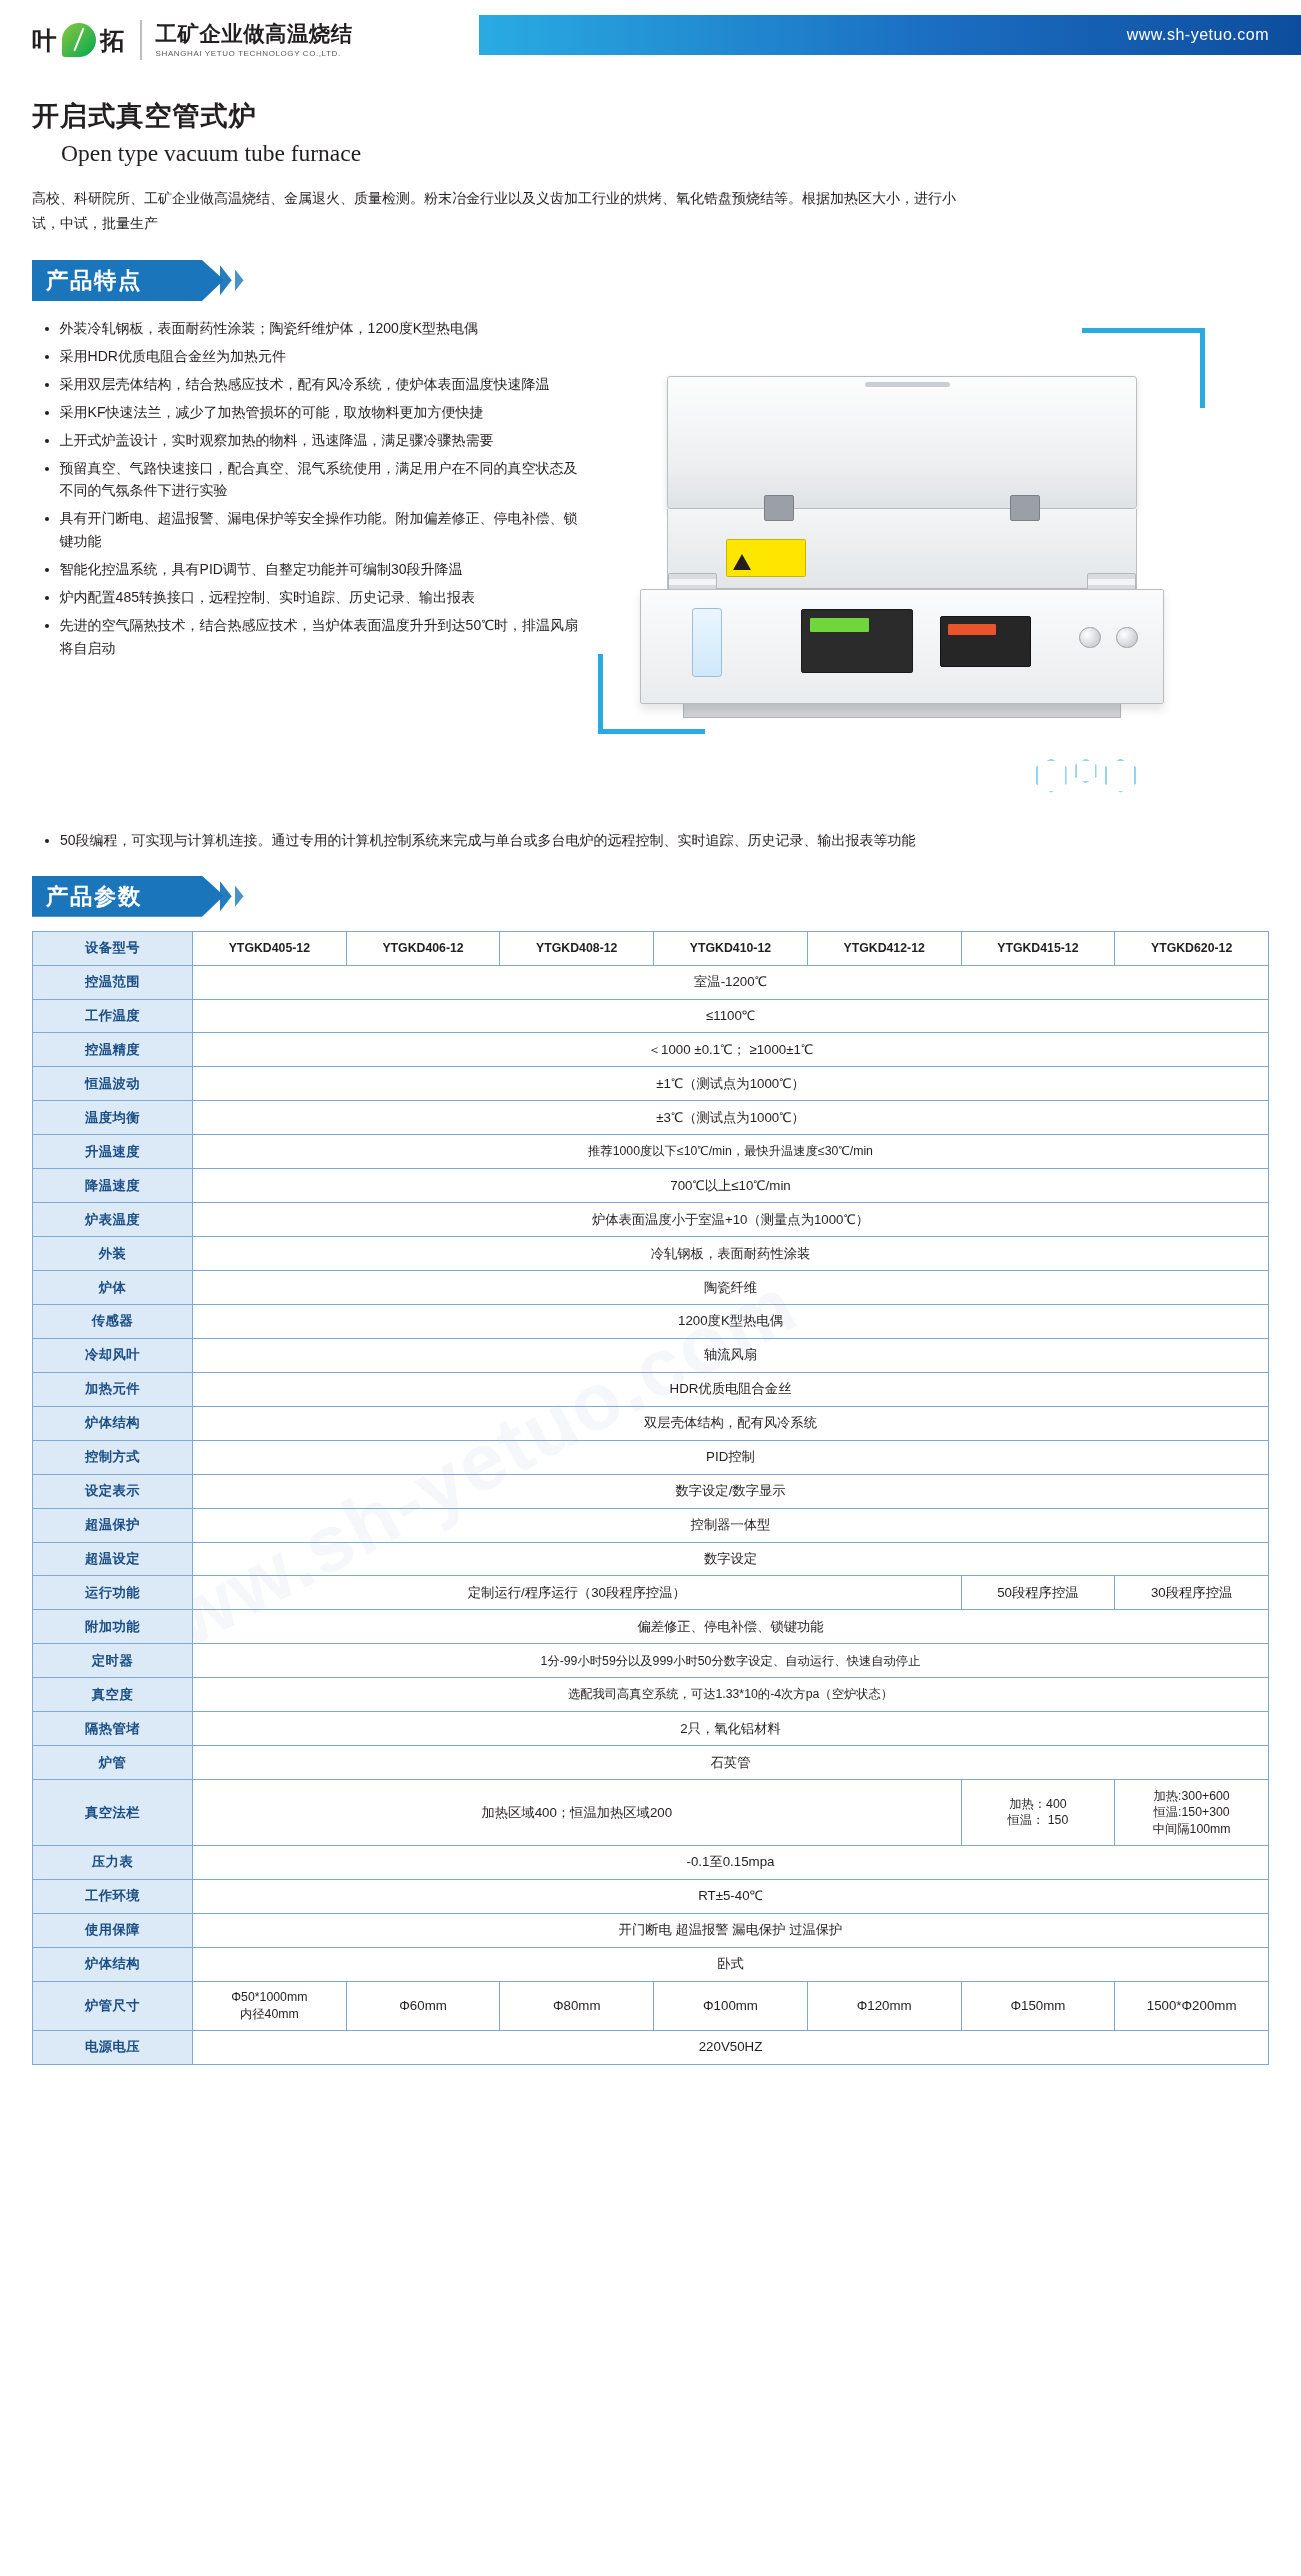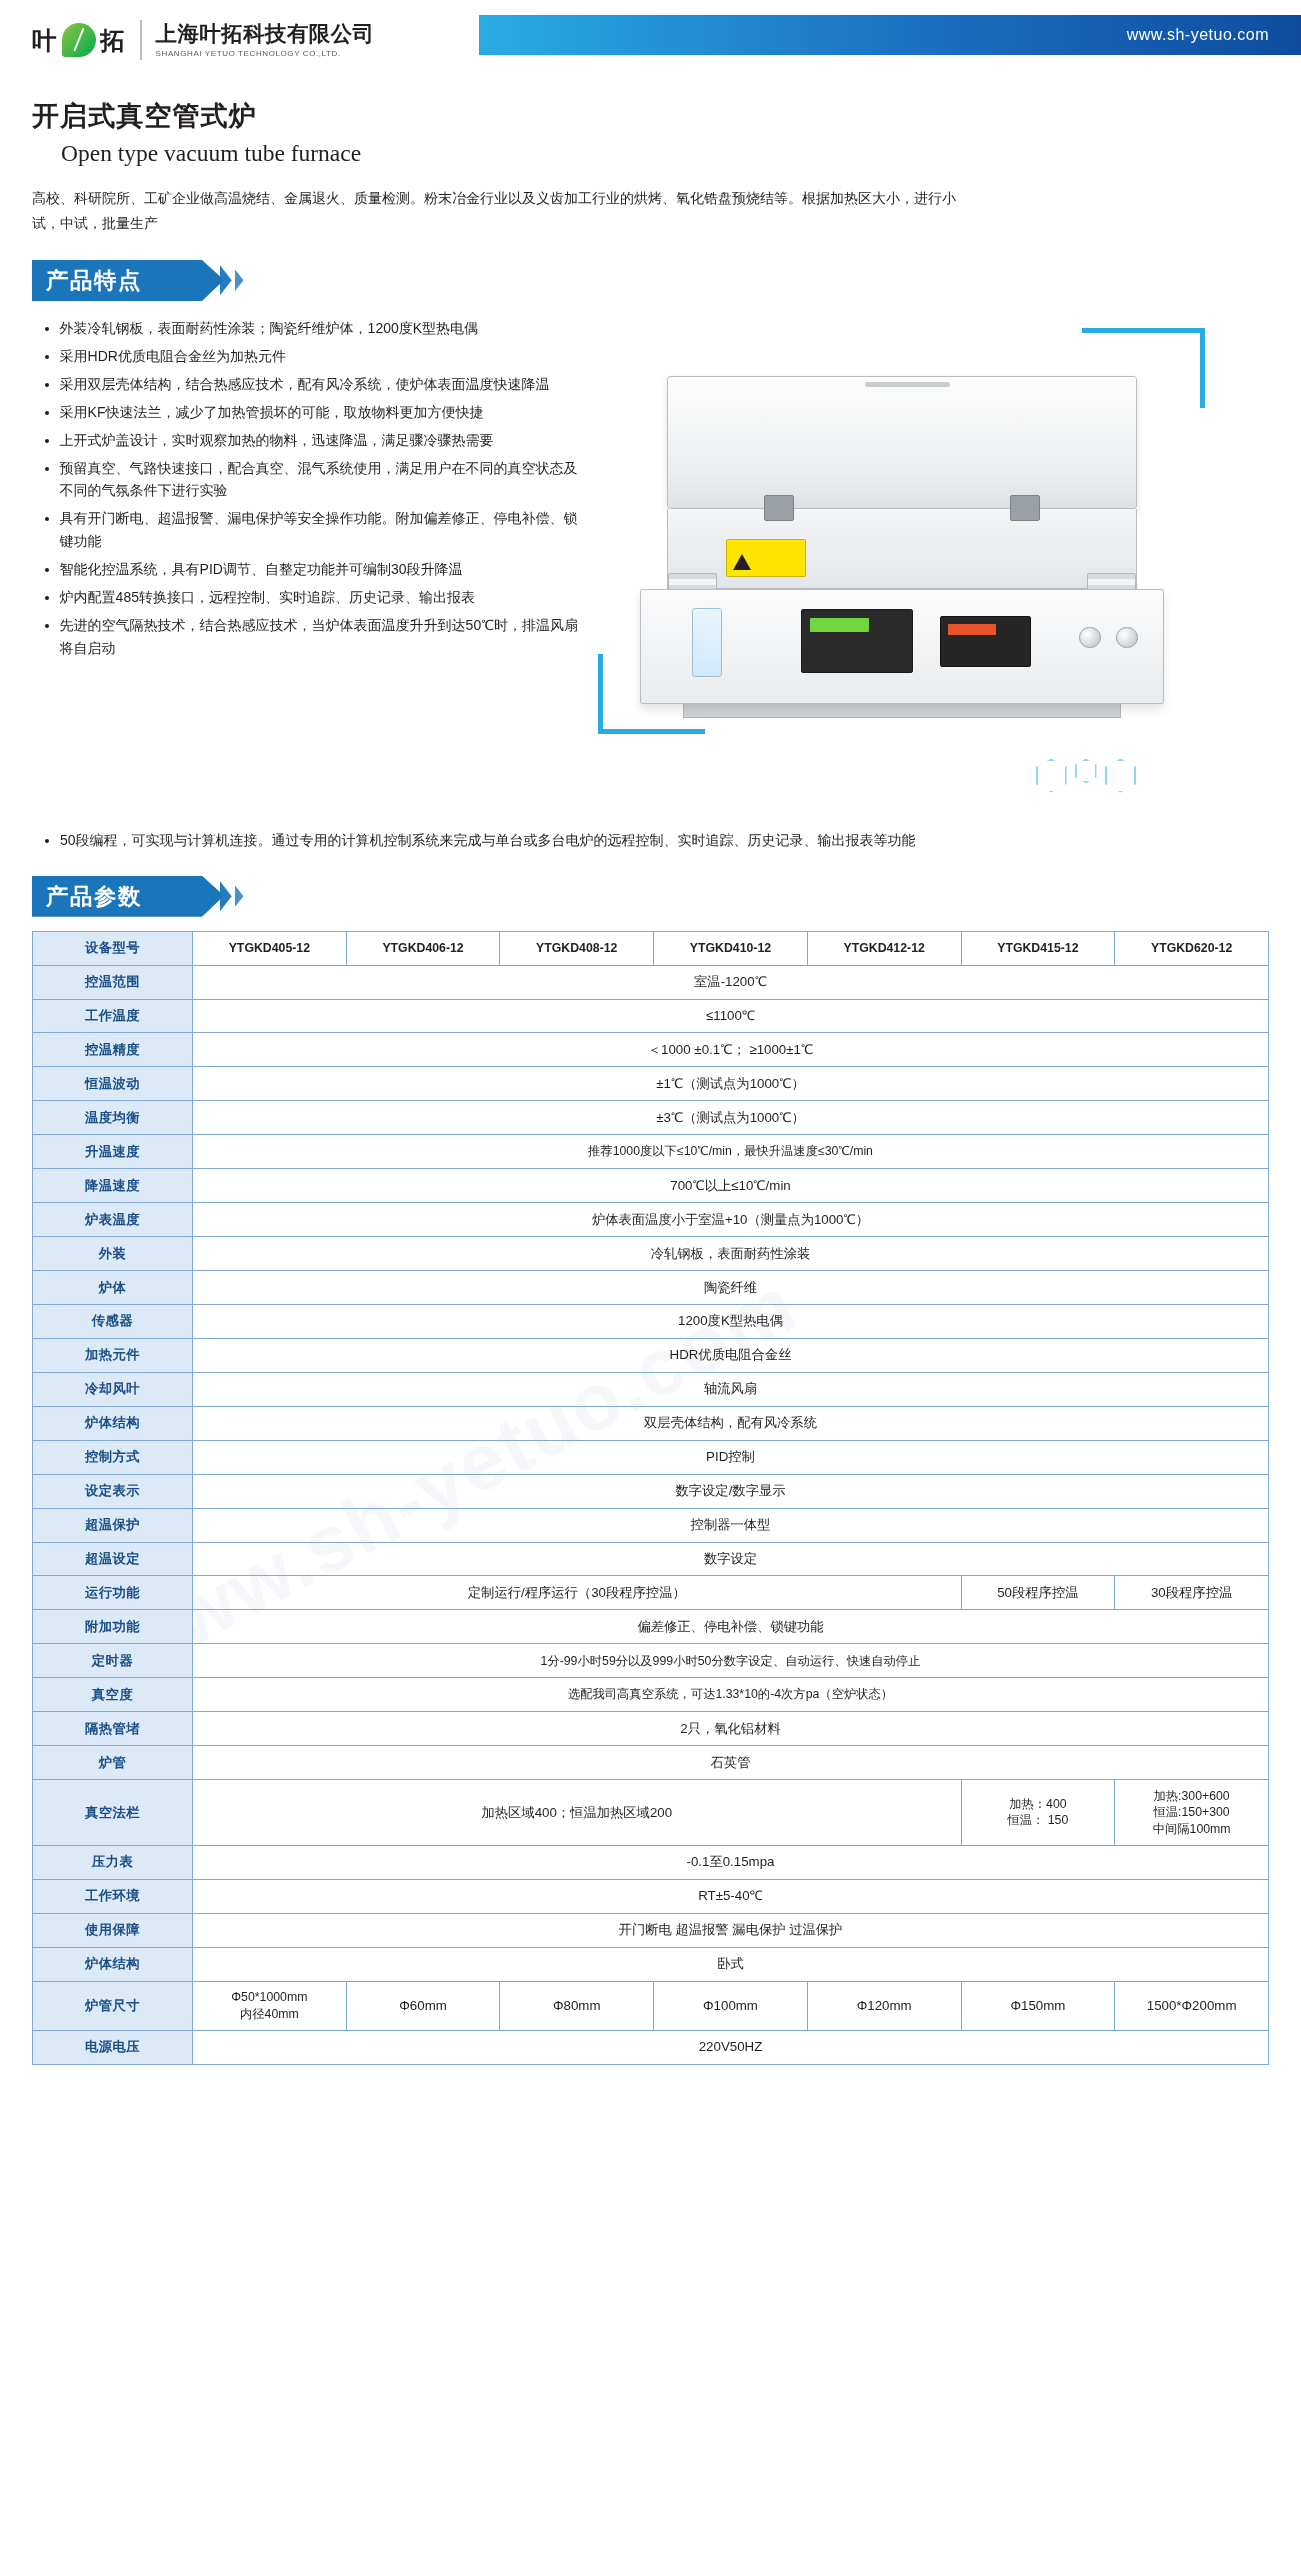--- a/index.html
+++ b/index.html
@@ -219,21 +219,21 @@
 
 <div class="header">
   <div class="logo-block">
     <div class="logo-mark">
       <span>叶</span>
       <span class="logo-leaf"></span>
       <span>拓</span>
     </div>
     <div class="logo-divider"></div>
     <div class="company">
-      <div class="cn">上海叶拓科技有限公司</div>
+      <div class="cn">工矿企业做高温烧结</div>
       <div class="en">SHANGHAI YETUO TECHNOLOGY CO.,LTD.</div>
     </div>
   </div>
   <div class="header-bar">
     <span class="url">www.sh-yetuo.com</span>
   </div>
 </div>
 
 <div class="titles">
   <div class="title-cn">开启式真空管式炉</div>
@@ -359,26 +359,26 @@
         </tr>
         <tr>
           <td class="lab">炉体</td>
           <td colspan="7">陶瓷纤维</td>
         </tr>
         <tr>
           <td class="lab">传感器</td>
           <td colspan="7">1200度K型热电偶</td>
         </tr>
         <tr>
+          <td class="lab">冷却风叶</td>
+          <td colspan="7">轴流风扇</td>
+        </tr>
+        <tr>
           <td class="lab">加热元件</td>
           <td colspan="7">HDR优质电阻合金丝</td>
-        </tr>
-        <tr>
-          <td class="lab">冷却风叶</td>
-          <td colspan="7">轴流风扇</td>
         </tr>
         <tr>
           <td class="lab">炉体结构</td>
           <td colspan="7">双层壳体结构，配有风冷系统</td>
         </tr>
         <tr>
           <td class="lab">控制方式</td>
           <td colspan="7">PID控制</td>
         </tr>
         <tr>

